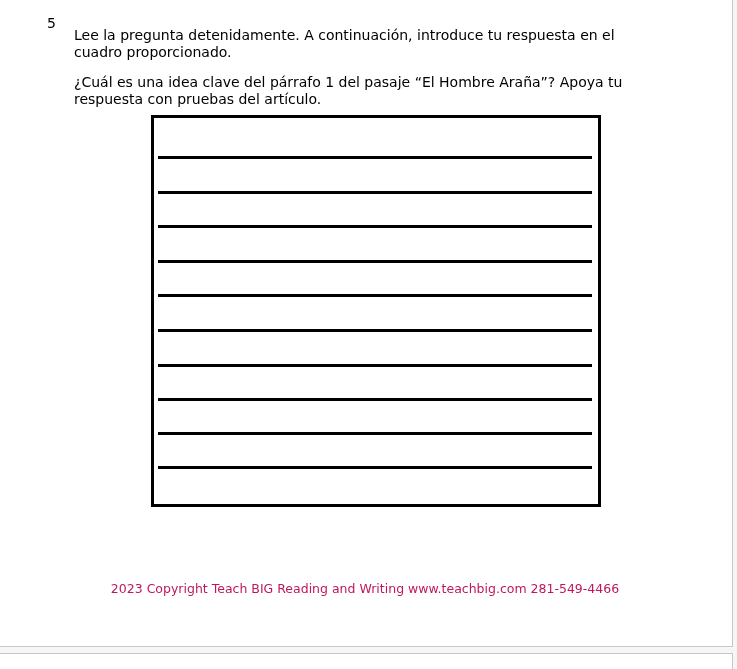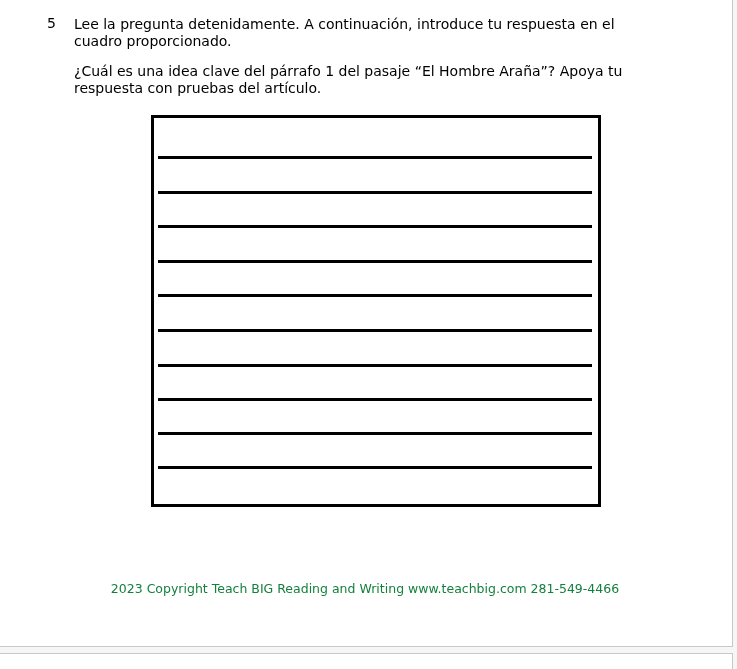--- a/index.html
+++ b/index.html
@@ -39,21 +39,21 @@
     .q-text {
       position: absolute;
       left: 74px;
       top: 15px;
       width: 580px;
       font-size: 14px;
       line-height: 17px;
       color: #000;
     }
     .q-text p {
-      margin: 1px 0 13px 0;
+      margin: 12px 0 13px 0;
     }
     .answer-box {
       position: absolute;
       left: 151px;
       top: 115px;
       width: 444px;
       height: 386px;
       border: 3px solid #000;
       background: #fff;
     }
@@ -64,21 +64,21 @@
       height: 3px;
       background: #000;
     }
     .footer {
       position: absolute;
       left: 0;
       width: 730px;
       top: 581px;
       text-align: center;
       font-size: 12.5px;
-      color: #15803d;
+      color: #be185d;
     }
   </style>
 </head>
 <body>
 
 <div class="page">
   <div class="q-num">5</div>
   <div class="q-text">
     <p>Lee la pregunta detenidamente. A continuación, introduce tu respuesta en el cuadro proporcionado.</p>
     <p>¿Cuál es una idea clave del párrafo 1 del pasaje “El Hombre Araña”? Apoya tu respuesta con pruebas del artículo.</p>

